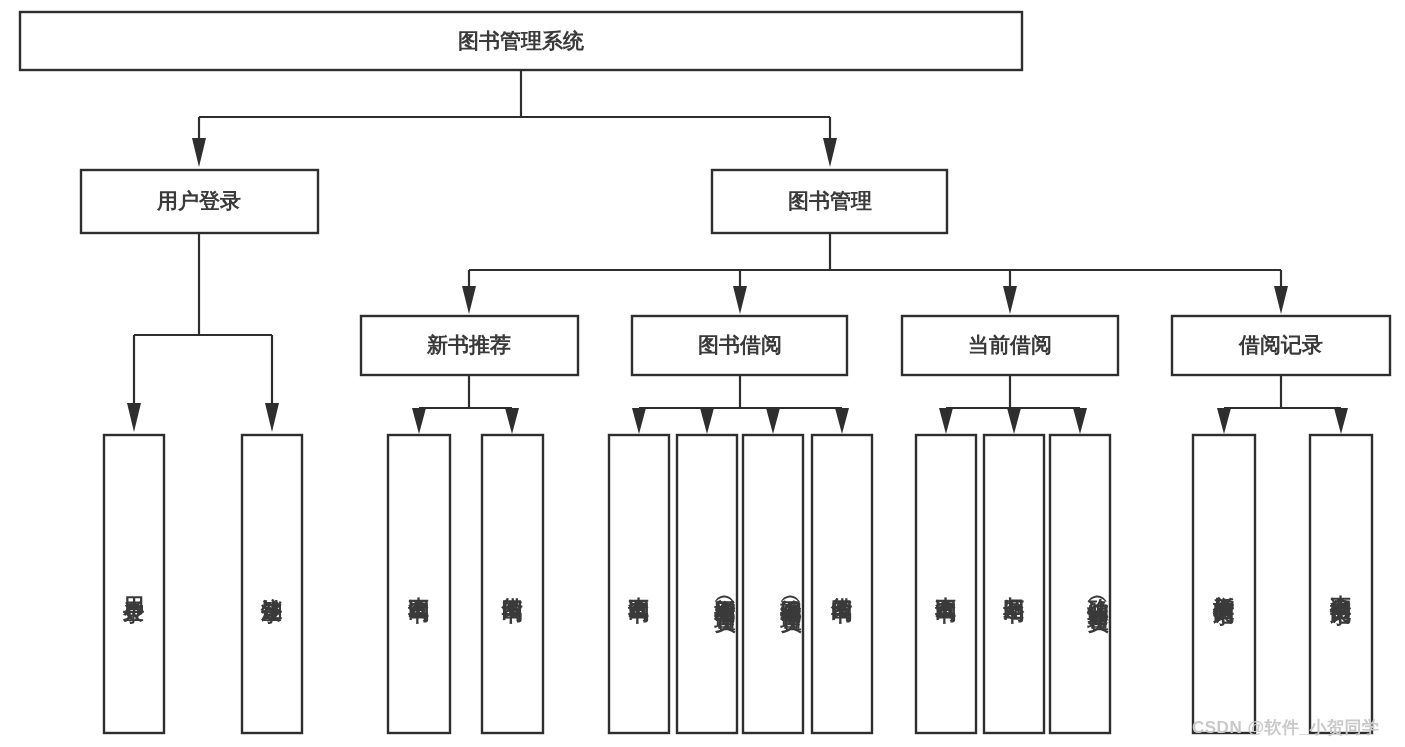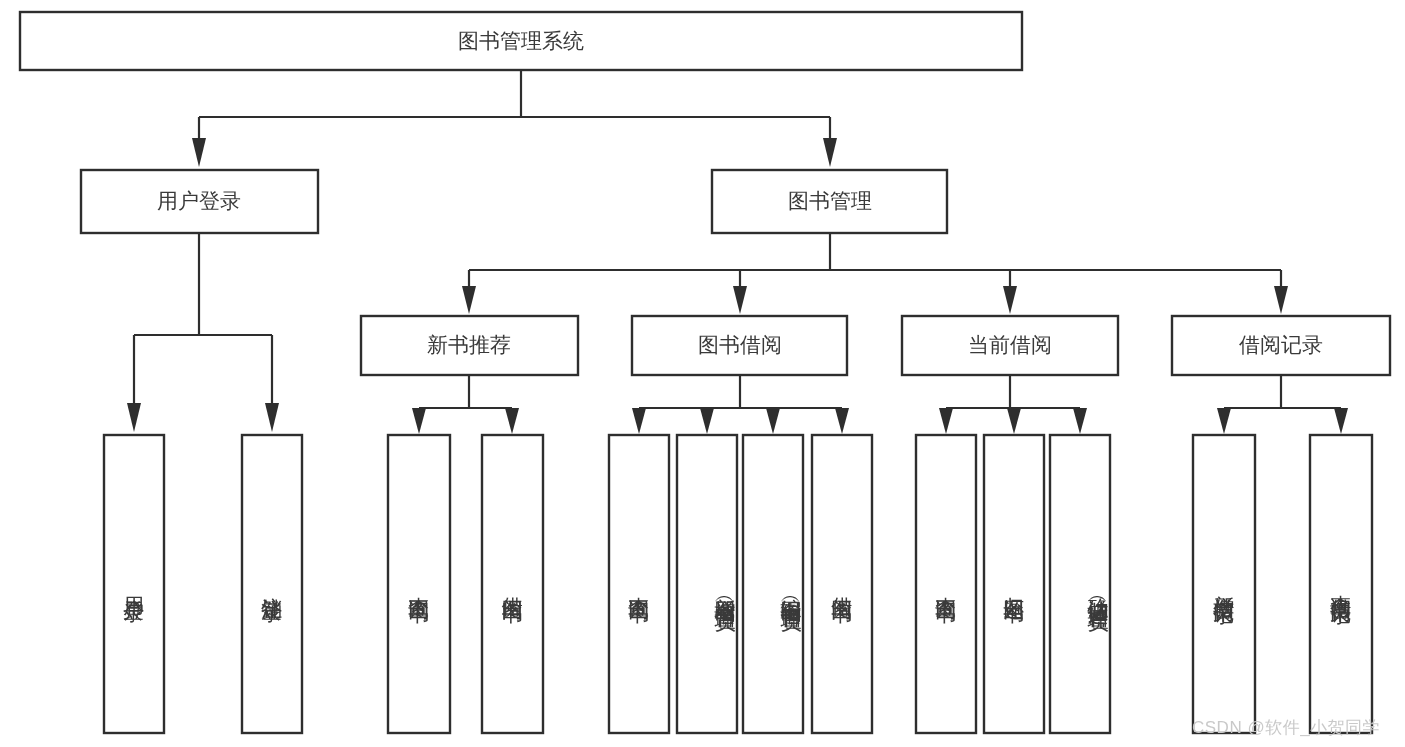--- a/index.html
+++ b/index.html
@@ -11,20 +11,21 @@
     width: 1405px;
     height: 747px;
     font-family: "Liberation Sans", "DejaVu Sans", sans-serif;
     overflow: hidden;
     position: relative;
   }
   #diagram-root {
     position: relative;
     width: 1172px;
     height: 747px;
+    font-weight: bold;
   }
   svg.flow {
     position: absolute;
     top: 0;
     left: 0;
     width: 1405px;
     height: 747px;
   }
   .node-box {
     fill: #ffffff;

